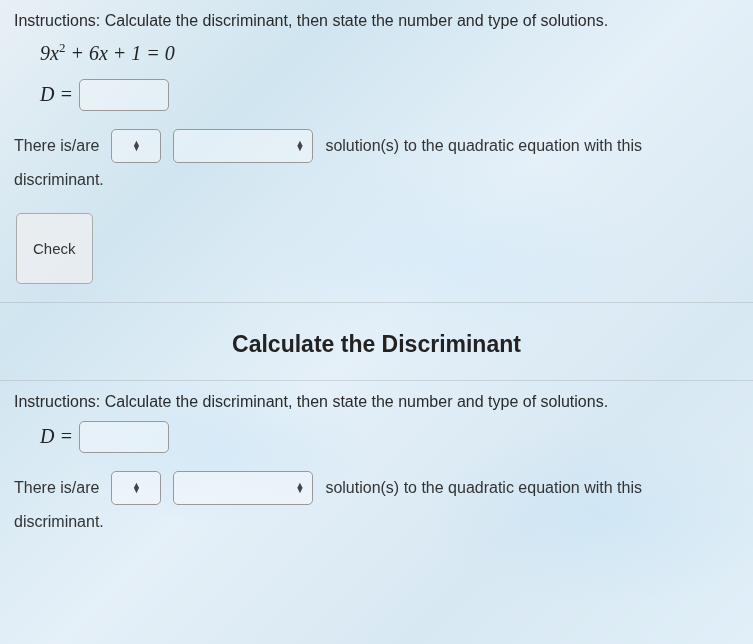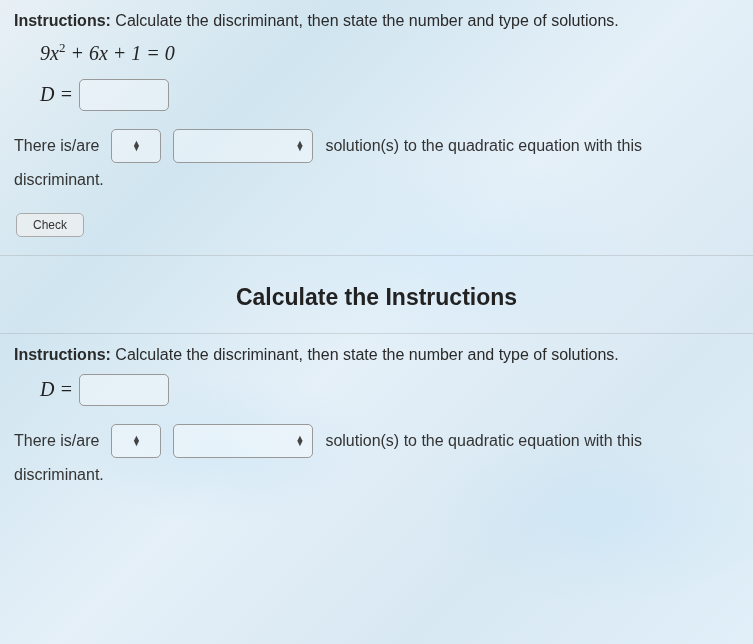--- a/index.html
+++ b/index.html
@@ -30,21 +30,21 @@
     }
     .problem-block {
       padding: 12px 14px 18px 14px;
     }
     .instructions-line {
       font-size: 16px;
       color: #2a2a2a;
       margin-bottom: 10px;
     }
     .instructions-line .label {
-      font-weight: bold;
+      font-weight: normal;
     }
     .equation {
       font-family: Liberation Serif, serif;
       font-size: 20px;
       font-style: italic;
       margin: 8px 0 14px 26px;
       color: #222;
     }
     .equation sup {
       font-size: 13px;
@@ -97,22 +97,22 @@
       display: flex;
       flex-direction: column;
       line-height: 5px;
       font-size: 9px;
       color: #444;
     }
     .check-btn {
       border: 1px solid #aaa;
       border-radius: 5px;
       background: rgba(240,240,240,0.7);
-      padding: 4px 16px;
-      font-size: 12px;
+      padding: 26px 16px;
+      font-size: 15px;
       color: #333;
       cursor: pointer;
       margin-top: 16px;
       margin-left: 2px;
     }
     .section-title {
       text-align: center;
       font-size: 23px;
       font-weight: bold;
       color: #222;
@@ -158,21 +158,21 @@
       </div>
       <span>solution(s) to the quadratic equation with this</span>
     </div>
     <div class="sentence-row">
       <span>discriminant.</span>
     </div>
 
     <button class="check-btn">Check</button>
   </div>
 
-  <div class="section-title">Calculate the Instructions</div>
+  <div class="section-title">Calculate the Discriminant</div>
 
   <div class="divider"></div>
 
   <div class="problem-block">
     <div class="instructions-line">
       <span class="label">Instructions:</span><span> Calculate the discriminant, then state the number and type of solutions.</span>
     </div>
 
 
     <div class="d-row">

